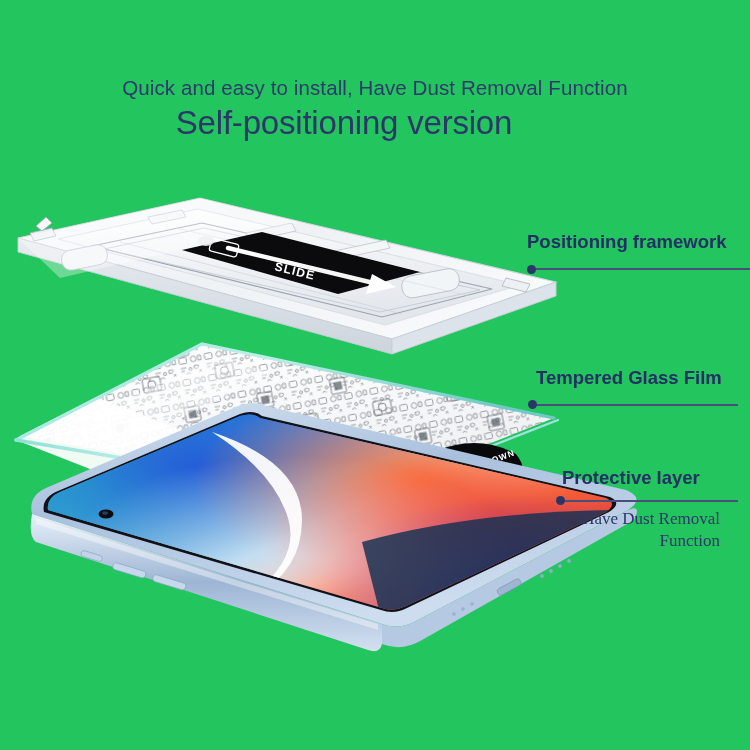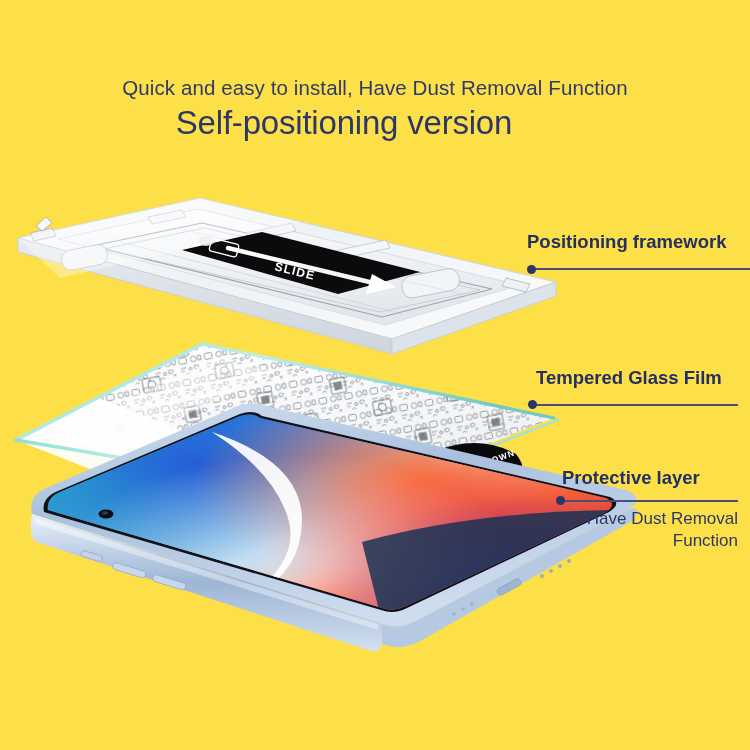--- a/index.html
+++ b/index.html
@@ -4,21 +4,21 @@
 <style>
   html, body {
     margin: 0;
     padding: 0;
     background: #ffffff;
   }
   #stage {
     position: relative;
     width: 750px;
     height: 750px;
-    background: #fde047;
+    background: #22c55e;
     overflow: hidden;
     font-family: "Liberation Sans", sans-serif;
     -webkit-font-smoothing: antialiased;
   }
 
   
   .heading-sub {
     position: absolute;
     top: 76px;
     left: 0;
@@ -352,16 +352,16 @@
   </div>
   <div class="callout-line" style="left:533px; top:404px; width:205px;"></div>
   <div class="callout-dot" style="left:528px; top:400px;"></div>
 
   <div class="callout" style="left:562px; top:468px; width:188px;">
     <div class="callout-title">Protective layer</div>
   </div>
   <div class="callout-line" style="left:560px; top:500px; width:178px;"></div>
   <div class="callout-dot" style="left:556px; top:496px;"></div>
 
-  <div class="callout-sub" style="left:538px; top:508px; width:200px;">Have Dust Removal
+  <div class="callout-sub" style="left:520px; top:508px; width:200px;font-family:Liberation Serif, serif;">Have Dust Removal
 Function</div>
 
 </div>
 
 </body></html>

